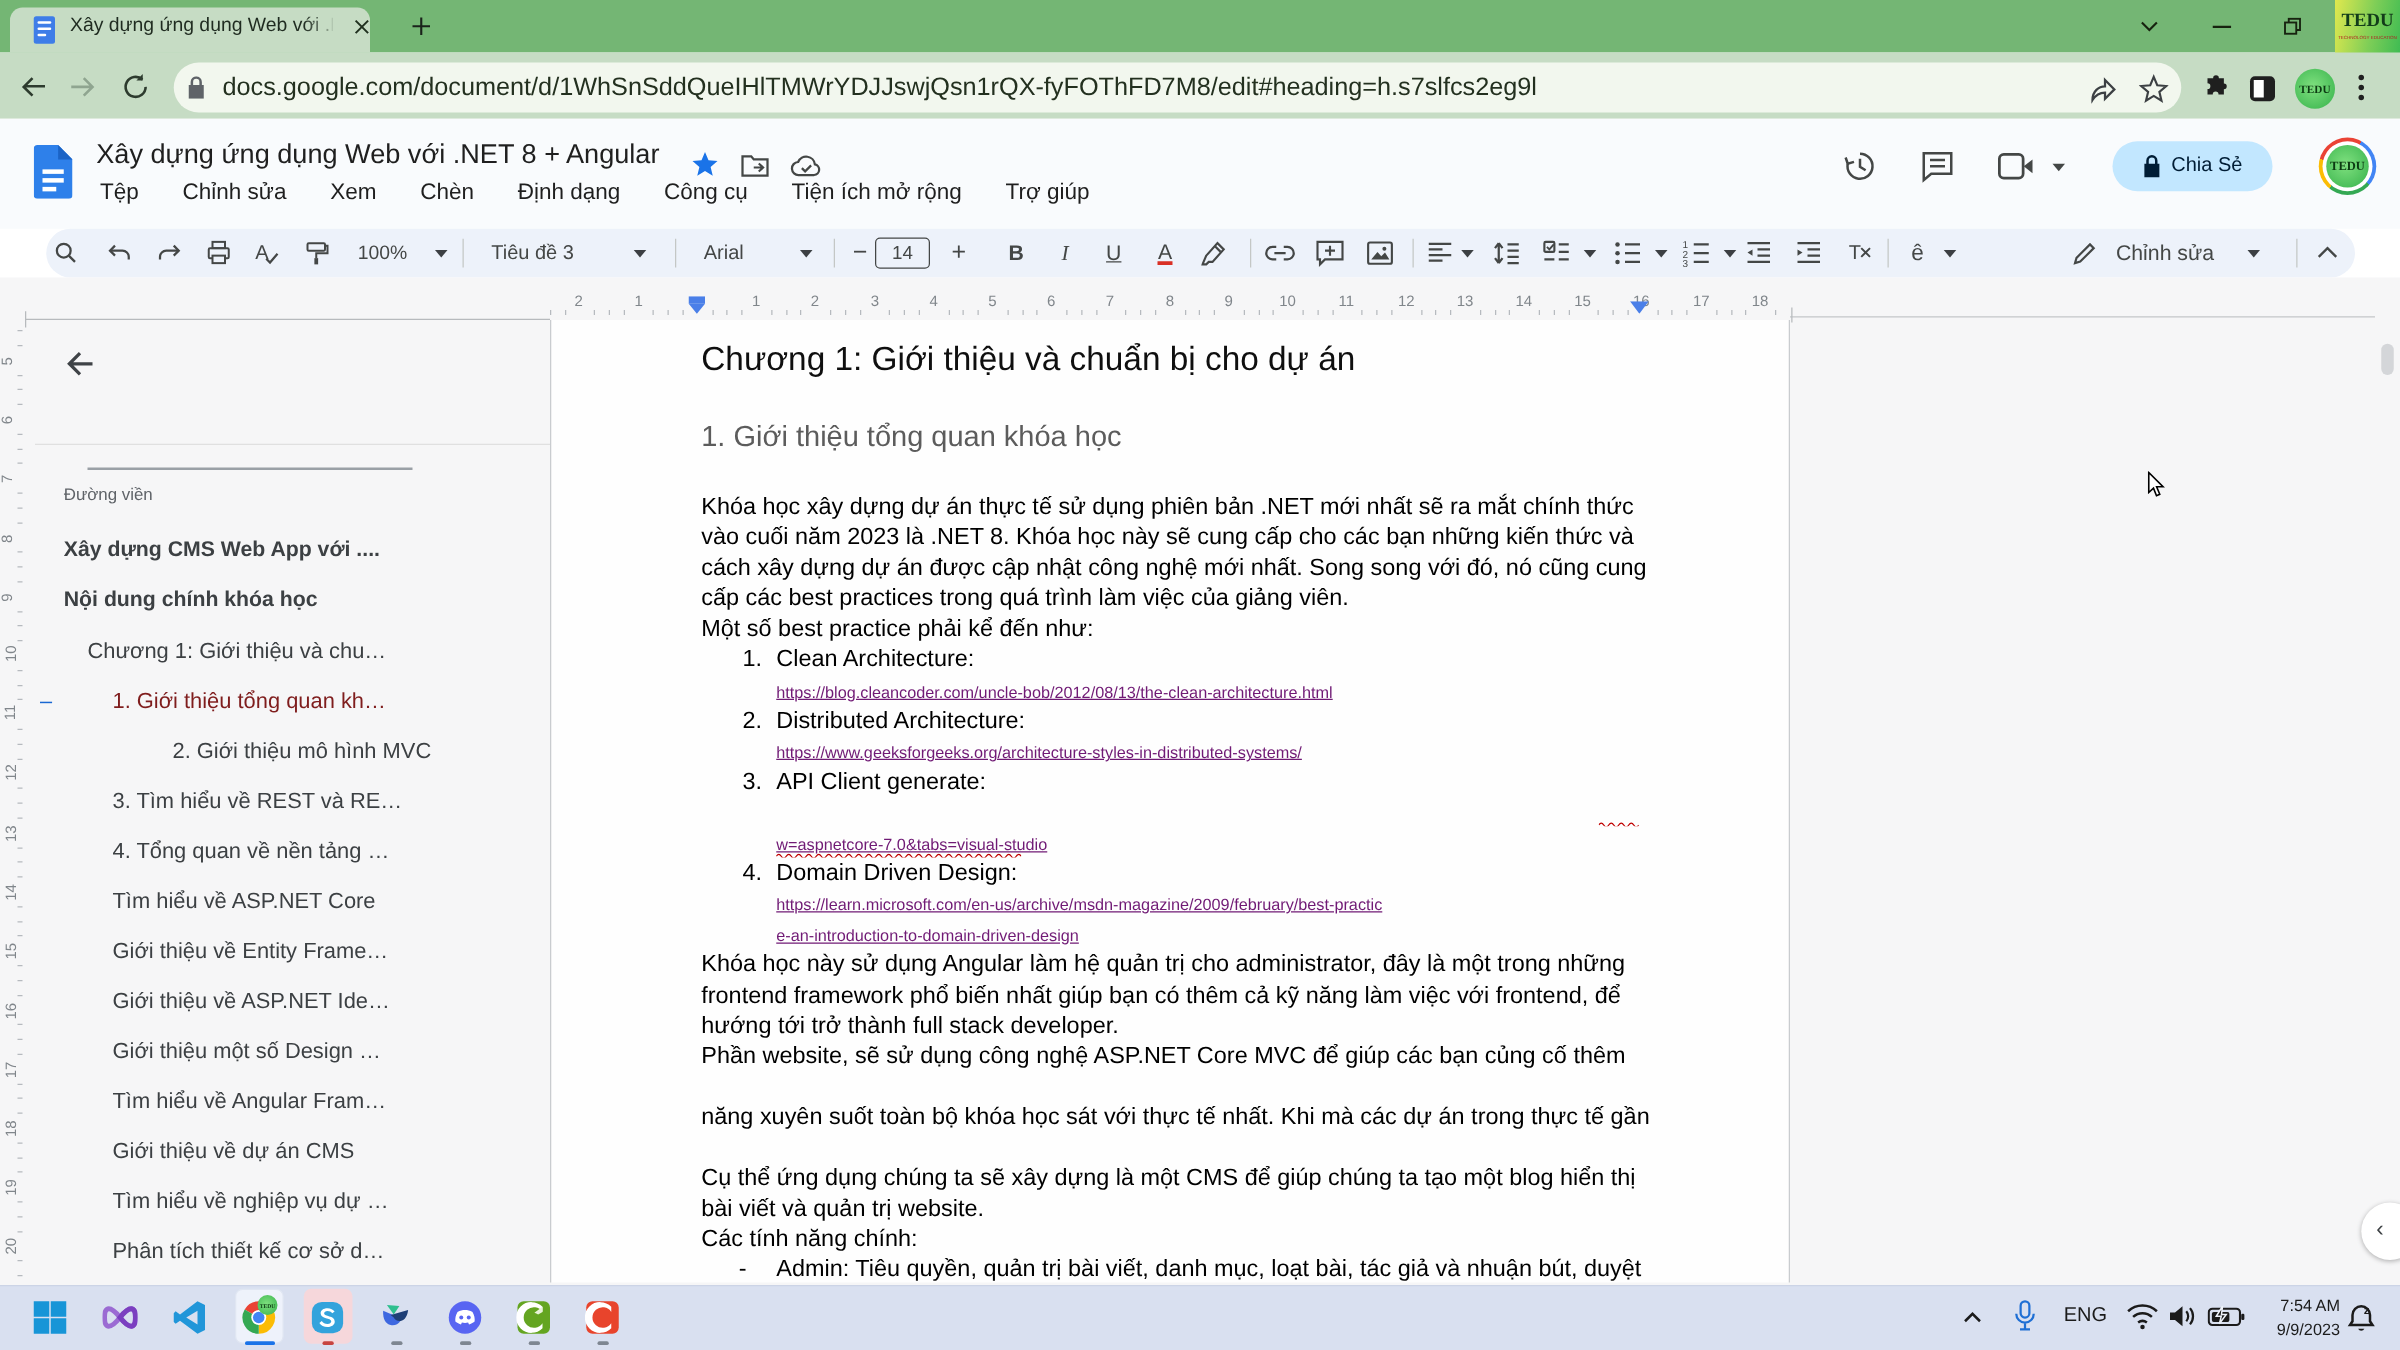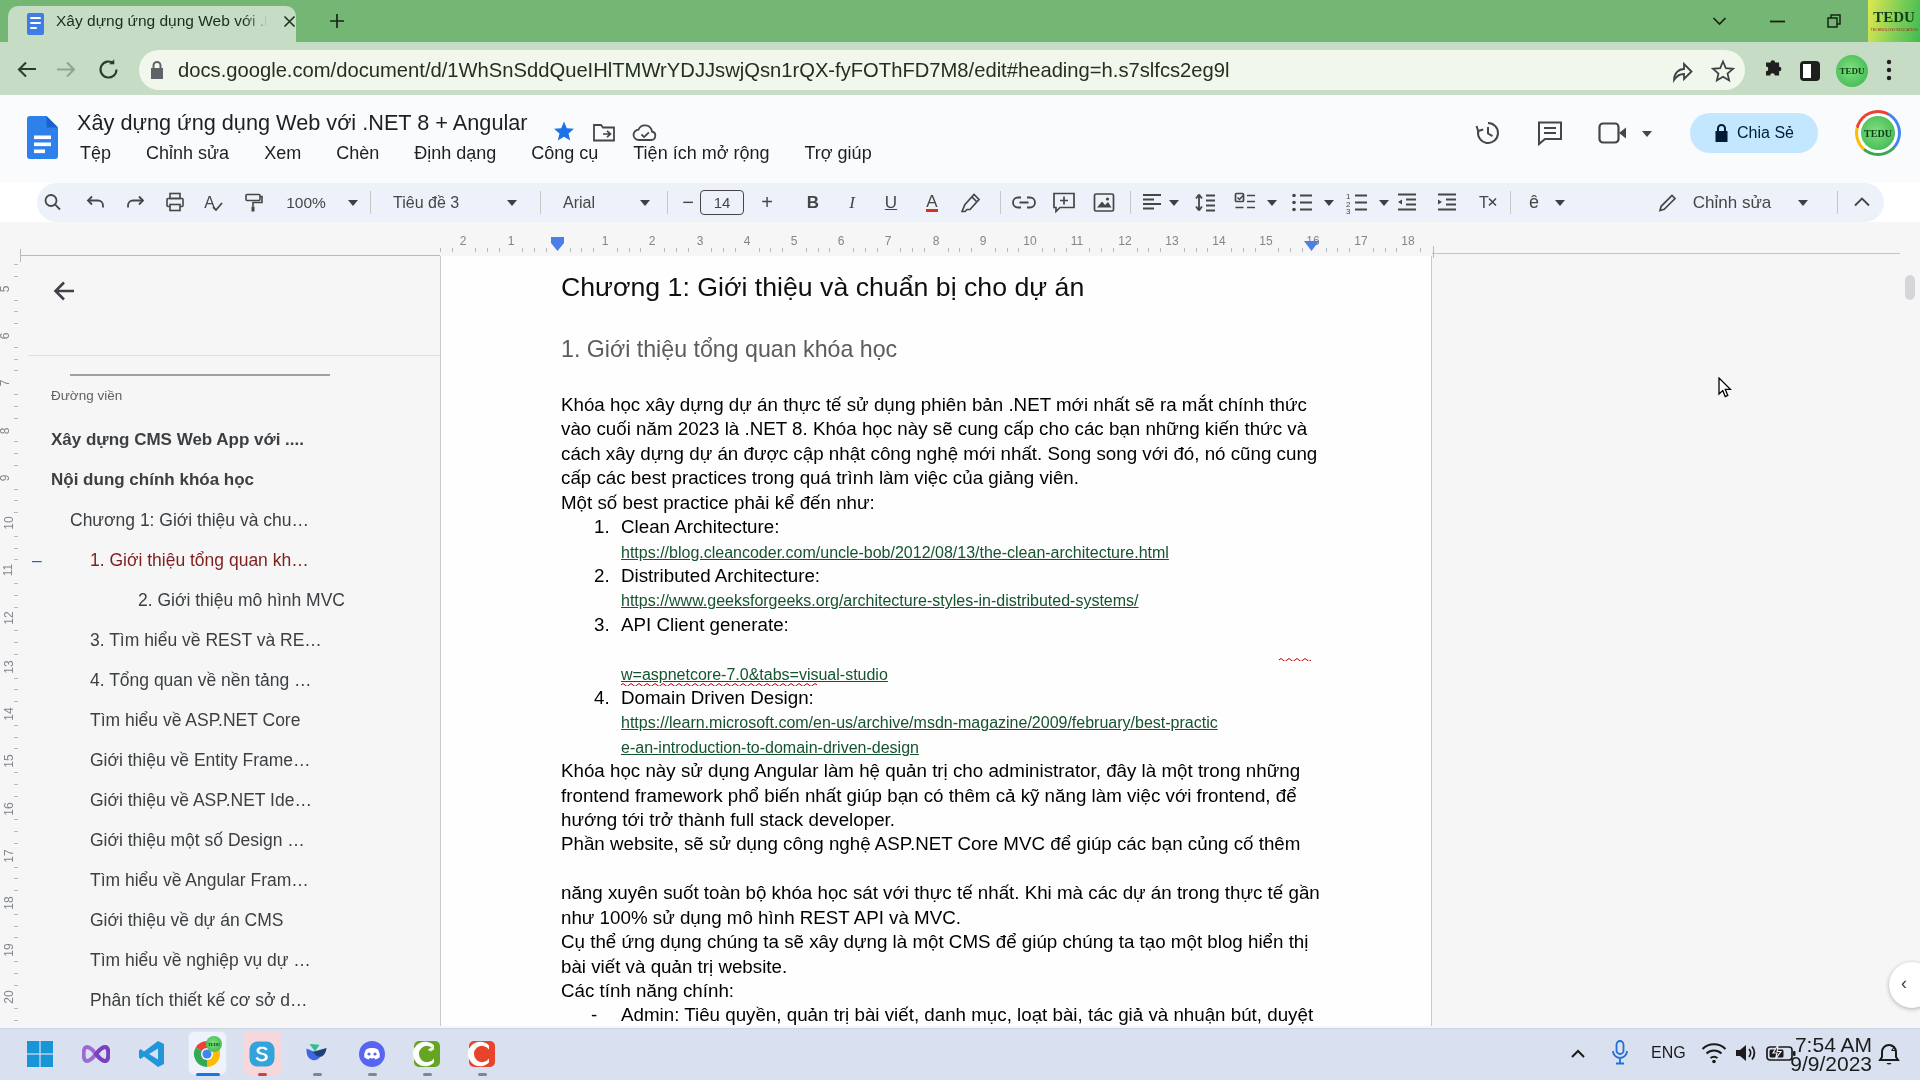--- a/index.html
+++ b/index.html
@@ -45,29 +45,29 @@
   #vruler .num { position:absolute; left:2px; transform:rotate(-90deg); }
   #vruler .tick { position:absolute; left:14px; height:1px; width:4px; background:#b6babf; }
 
   
   #outline { left:28px; top:256px; width:412px; height:770px; }
   .oitem { position:absolute; white-space:nowrap; overflow:hidden; color:#3c4043; font-size:17.5px; max-width:345px; }
 
   
   #page { left:440px; top:256px; width:992px; height:770px; border-left:1px solid #c9cccf; border-right:1px solid #c9cccf; }
   .dline { position:absolute; left:120px; white-space:nowrap; font-size:18.75px; color:#000; }
-  .dline a { color:#14532d; text-decoration:underline; font-size:16px; }
+  .dline a { color:#701a75; text-decoration:underline; font-size:13px; }
   .mark { position:absolute; font-size:18.75px; color:#000; }
 
   
   #taskbar { left:0; top:1028px; width:1920px; height:52px; background:#d9e0f0; border-top:1px solid #ccd4e6; }
   .tbi { position:absolute; top:1040px; width:28px; height:28px; }
   .dot { position:absolute; top:1073px; height:3px; border-radius:2px; background:#7e8691; }
 
-  #traytime { right:48px; top:1035px; text-align:right; font-size:21px; color:#1b1b1b; line-height:19px; }
+  #traytime { right:48px; top:1035px; text-align:right; font-size:13px; color:#1b1b1b; line-height:19px; }
 </style>
 </head>
 <body>
 
 <div class="abs" id="tabbar"></div>
 <div class="abs" id="tab"></div>
 <div class="abs docicon" style="left:27px; top:13px;">
     <i style="top:4px;width:11px"></i>
     <i style="top:9px;width:11px"></i>
     <i style="top:14px;width:7px"></i>
@@ -514,21 +514,20 @@
   <div class="dline" style="left:180px;top:406.5px;"><a>w=aspnetcore-7.0&amp;tabs=visual-studio</a></div>
   <div class="mark" style="left:153px;top:430.9px;">4.</div>
   <div class="dline" style="left:180px;top:430.9px;">Domain Driven Design:</div>
   <div class="dline" style="left:180px;top:455.4px;"><a>https://learn.microsoft.com/en-us/archive/msdn-magazine/2009/february/best-practic</a></div>
   <div class="dline" style="left:180px;top:479.8px;"><a>e-an-introduction-to-domain-driven-design</a></div>
   <div class="dline" style="top:504.2px;">Khóa học này sử dụng Angular làm hệ quản trị cho administrator, đây là một trong những</div>
   <div class="dline" style="top:528.6px;">frontend framework phổ biến nhất giúp bạn có thêm cả kỹ năng làm việc với frontend, để</div>
   <div class="dline" style="top:553px;">hướng tới trở thành full stack developer.</div>
   <div class="dline" style="top:577.4px;">Phần website, sẽ sử dụng công nghệ ASP.NET Core MVC để giúp các bạn củng cố thêm</div>
   <div class="dline" style="top:626.2px;">năng xuyên suốt toàn bộ khóa học sát với thực tế nhất. Khi mà các dự án trong thực tế gần</div>
-  <div class="dline" style="top:650.7px;">như 100% sử dụng mô hình REST API và MVC.</div>
   <div class="dline" style="top:675.1px;">Cụ thể ứng dụng chúng ta sẽ xây dựng là một CMS để giúp chúng ta tạo một blog hiển thị</div>
   <div class="dline" style="top:699.5px;">bài viết và quản trị website.</div>
   <div class="dline" style="top:723.9px;">Các tính năng chính:</div>
   <svg class="abs" style="left:838px;top:401px;" width="32" height="4" viewBox="0 0 32 4">
       <path d="M0 3 q2 -3 4 0 t4 0 t4 0 t4 0 t4 0 t4 0 t4 0 t4 0" fill="none" stroke="#c00000" stroke-width="1"></path>
     </svg>
   <svg class="abs" style="left:180px;top:425.5px;" width="196" height="4" viewBox="0 0 196 4">
       <path d="M0 3 q2 -3 4 0 t4 0 t4 0 t4 0 t4 0 t4 0 t4 0 t4 0 t4 0 t4 0 t4 0 t4 0 t4 0 t4 0 t4 0 t4 0 t4 0 t4 0 t4 0 t4 0 t4 0 t4 0 t4 0 t4 0 t4 0 t4 0 t4 0 t4 0 t4 0 t4 0 t4 0 t4 0 t4 0 t4 0 t4 0 t4 0 t4 0 t4 0 t4 0 t4 0 t4 0 t4 0 t4 0 t4 0 t4 0 t4 0 t4 0 t4 0 t4 0" fill="none" stroke="#c00000" stroke-width="1"></path>
     </svg>
   <div class="mark" style="left:150px;top:748.3px;">-</div>

